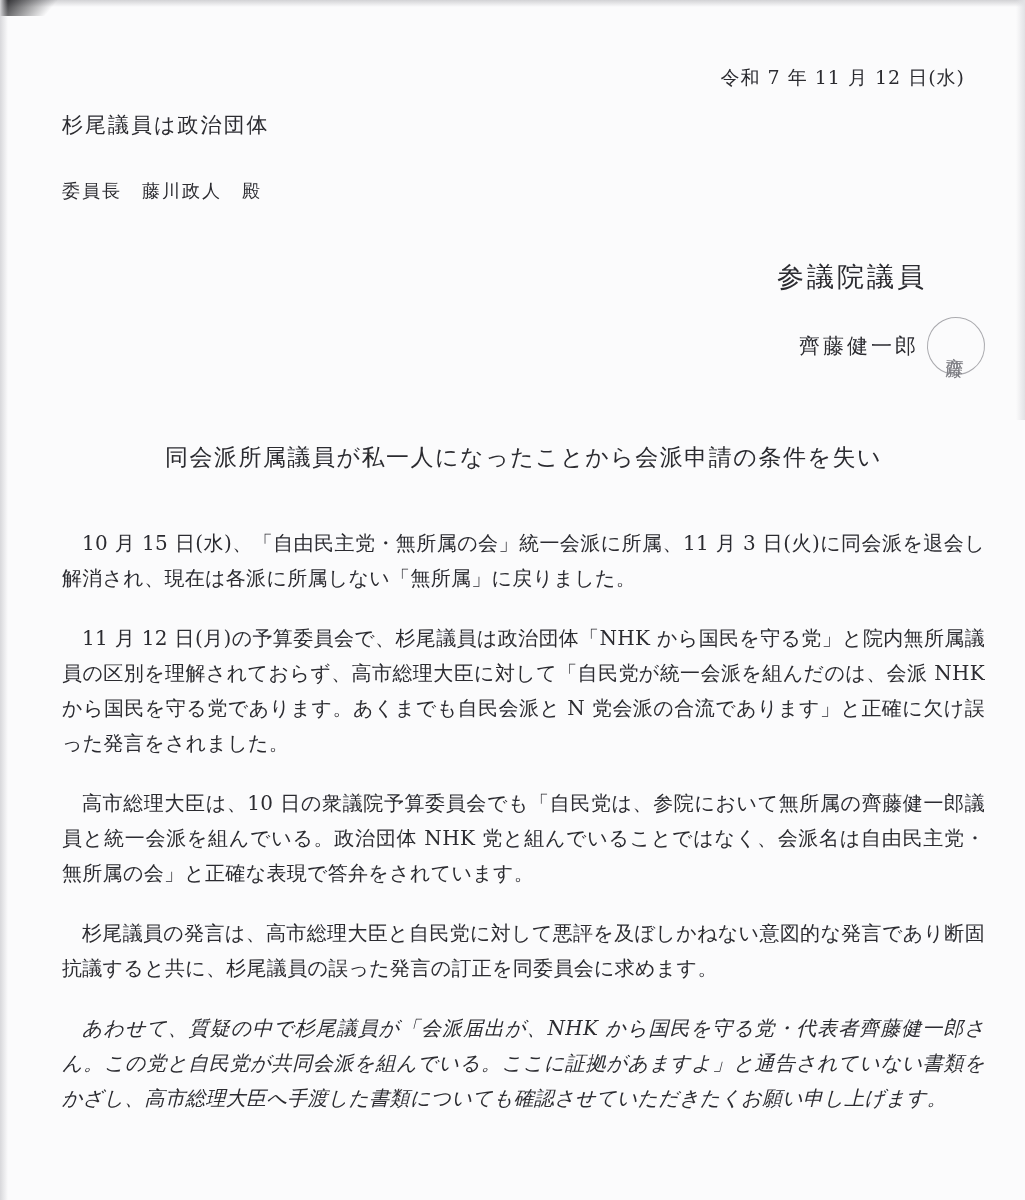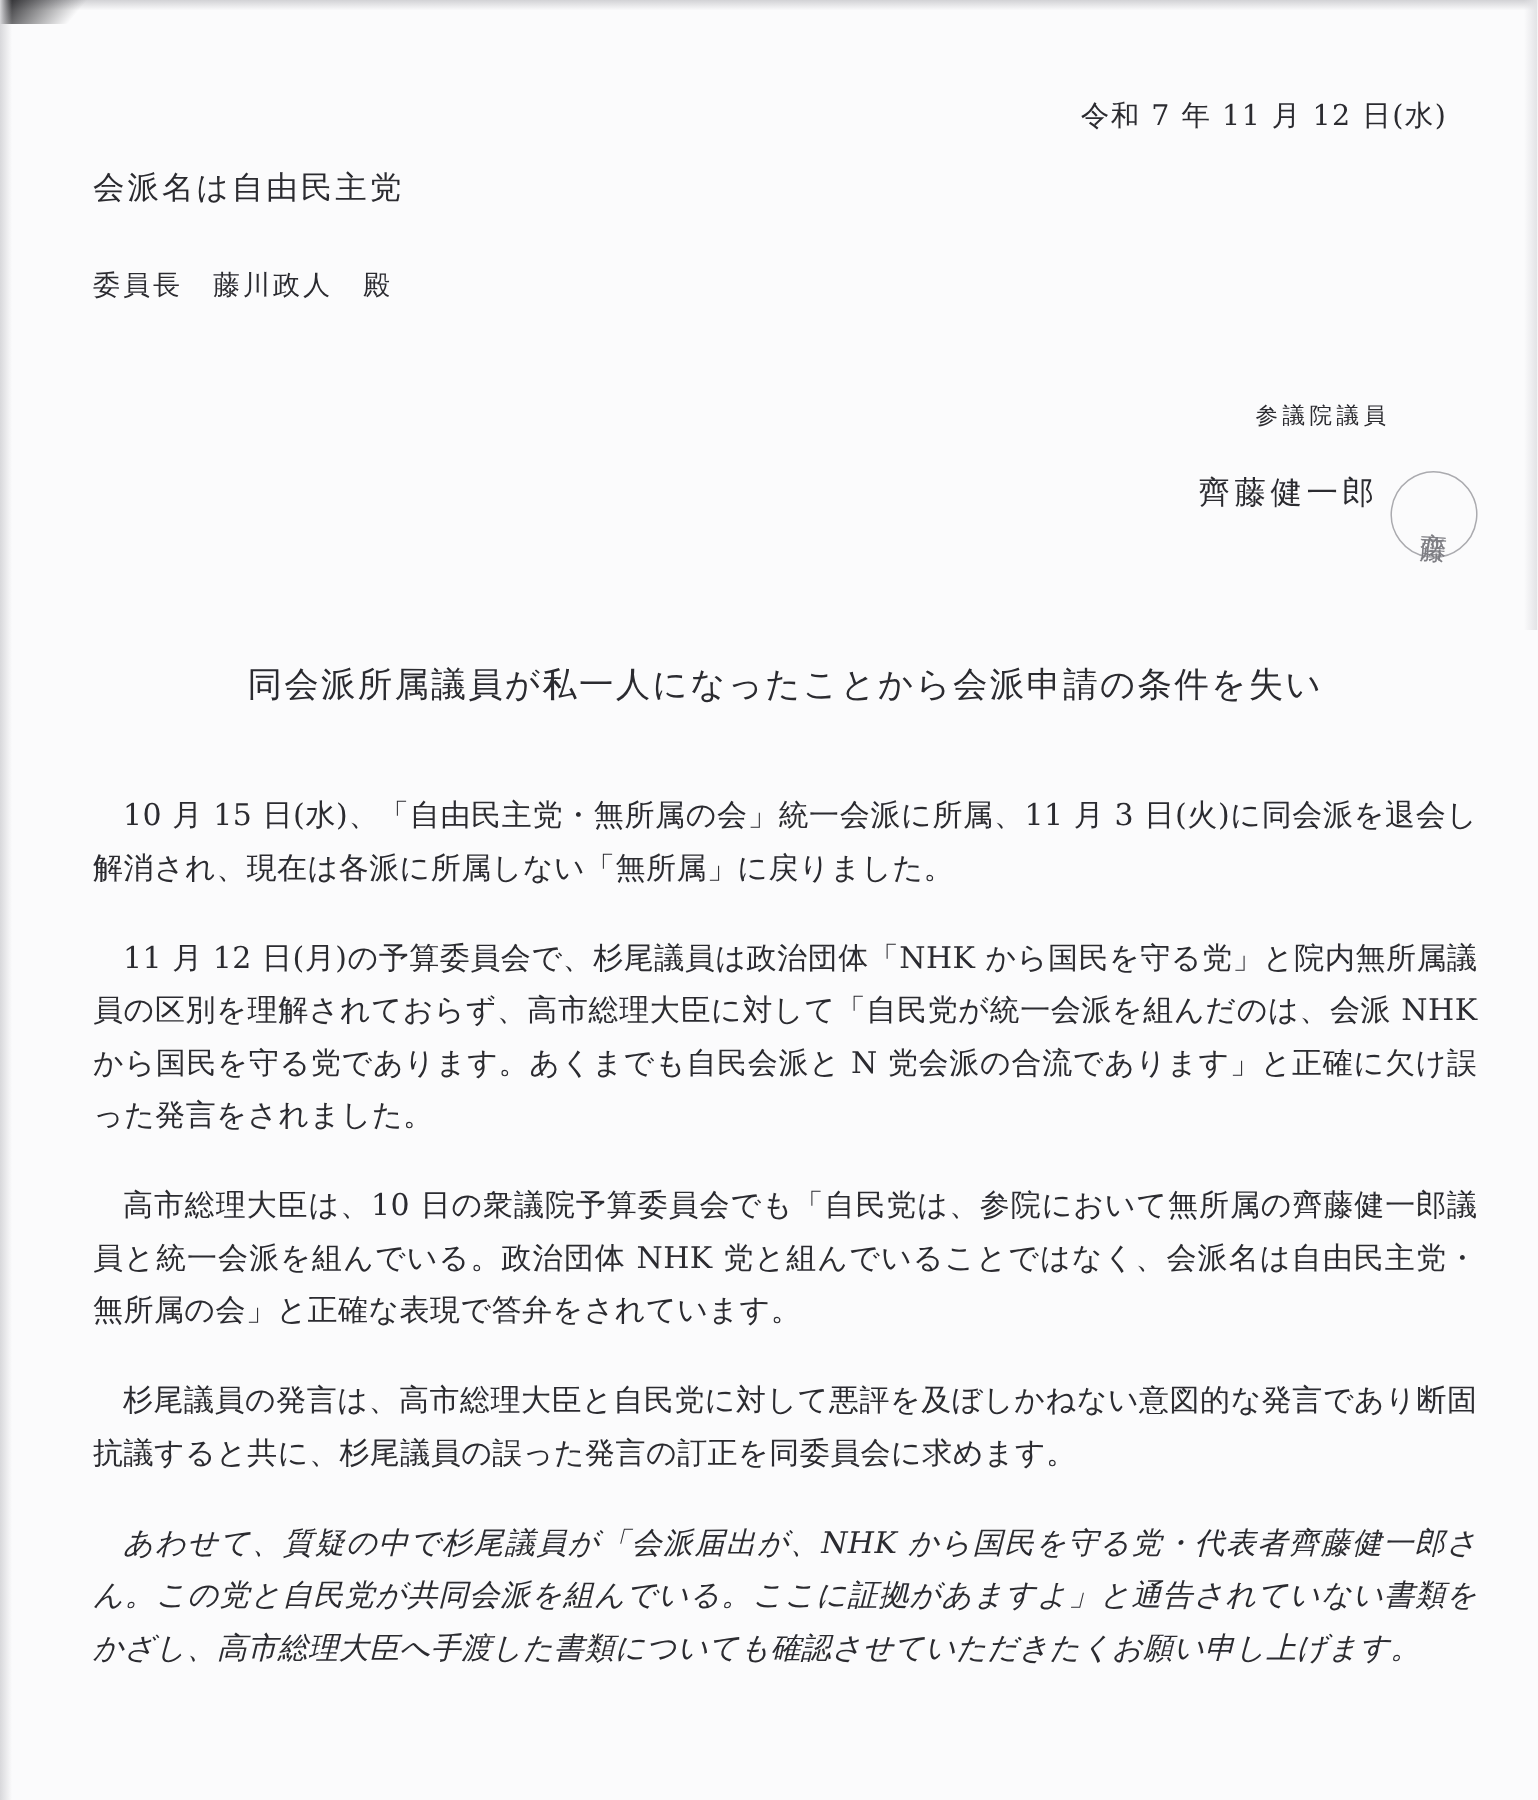--- a/index.html
+++ b/index.html
@@ -60,29 +60,29 @@
   .recipient-person {
     margin-top: 40px;
     font-size: 18px;
     line-height: 26px;
     letter-spacing: 2px;
   }
   .sender-title {
     margin-top: 60px;
     text-align: right;
     margin-right: 58px;
-    font-size: 15px;
+    font-size: 27px;
     line-height: 26px;
     letter-spacing: 3px;
   }
   .sender-row {
     margin-top: 24px;
     display: flex;
     justify-content: flex-end;
-    align-items: flex-start;
+    align-items: center;
     height: 64px;
   }
   .sender-name {
     font-size: 21px;
     letter-spacing: 3px;
   }
   .seal {
     box-sizing: border-box;
     width: 58px;
     height: 58px;
@@ -133,21 +133,21 @@
 
 <div class="edge-top"></div>
 <div class="corner-tl"></div>
 <div class="edge-left"></div>
 <div class="edge-right"></div>
 
 <div class="sheet">
 
   <div class="date-line">令和 7 年 11 月 12 日(水)</div>
 
-  <div class="recipient-org">会派名は自由民主党</div>
+  <div class="recipient-org">杉尾議員は政治団体</div>
 
   <div class="recipient-person">委員長　藤川政人　殿</div>
 
   <div class="sender-title">参議院議員</div>
 
   <div class="sender-row">
     <span class="sender-name">齊藤健一郎</span>
     <span class="seal">
       <span class="seal-text">齊藤</span>
     </span>

